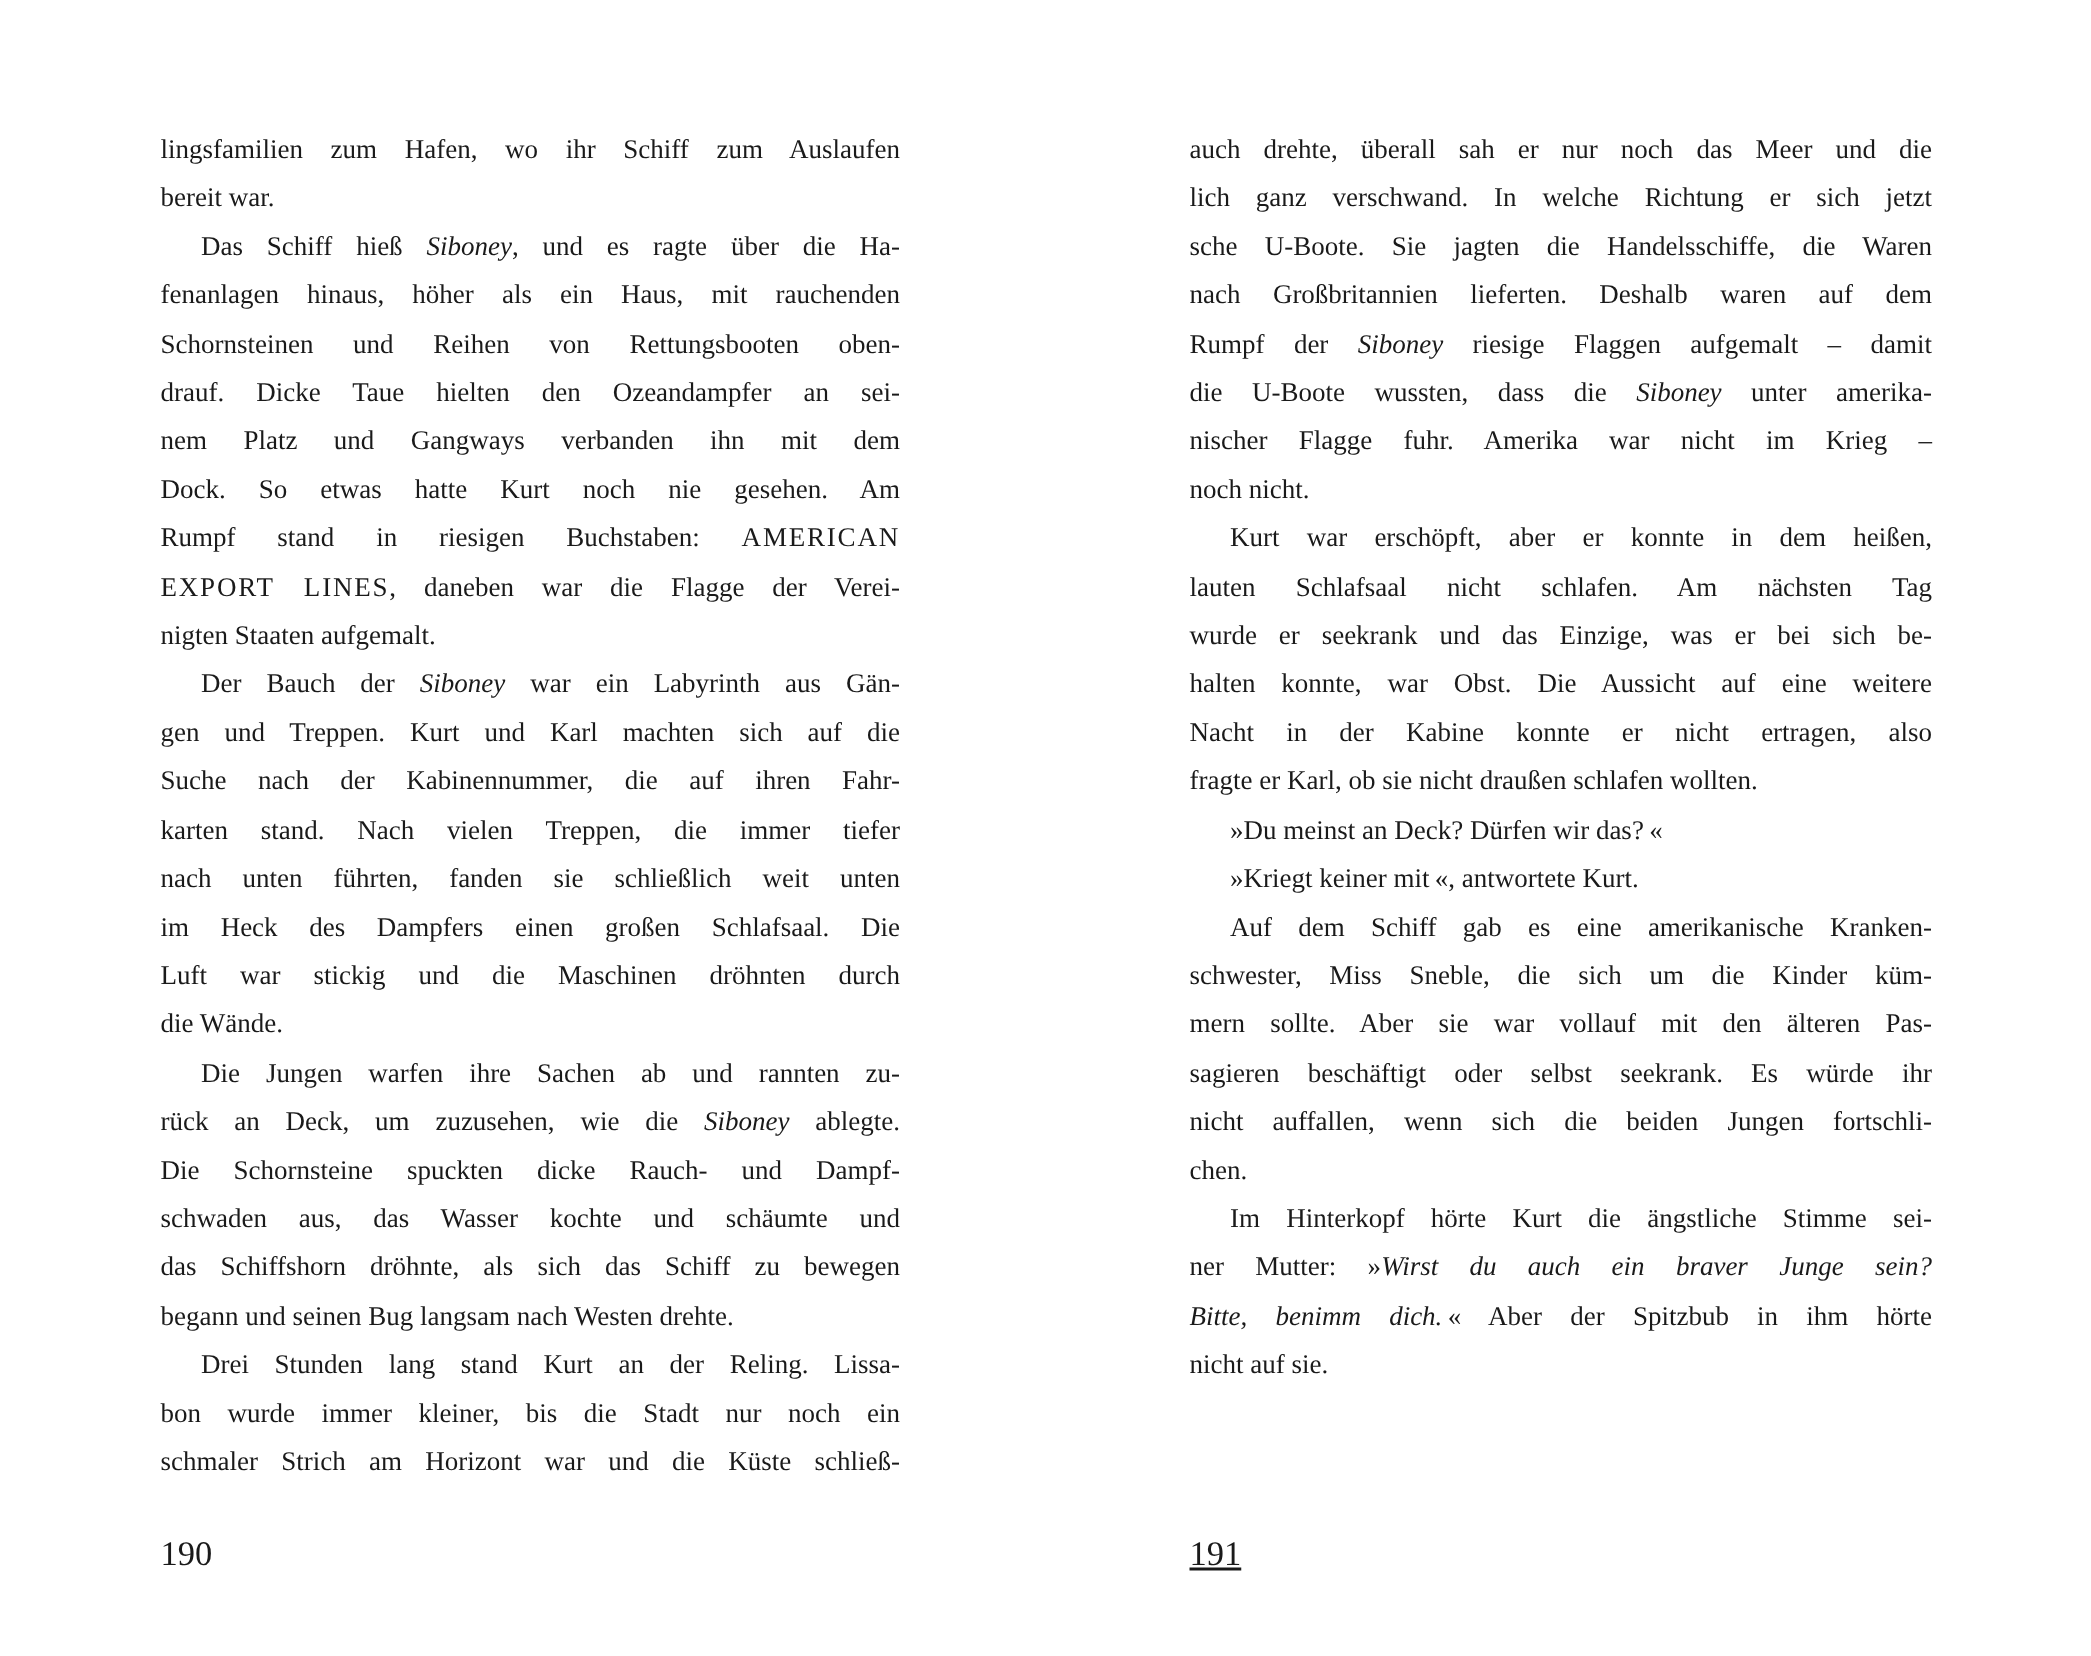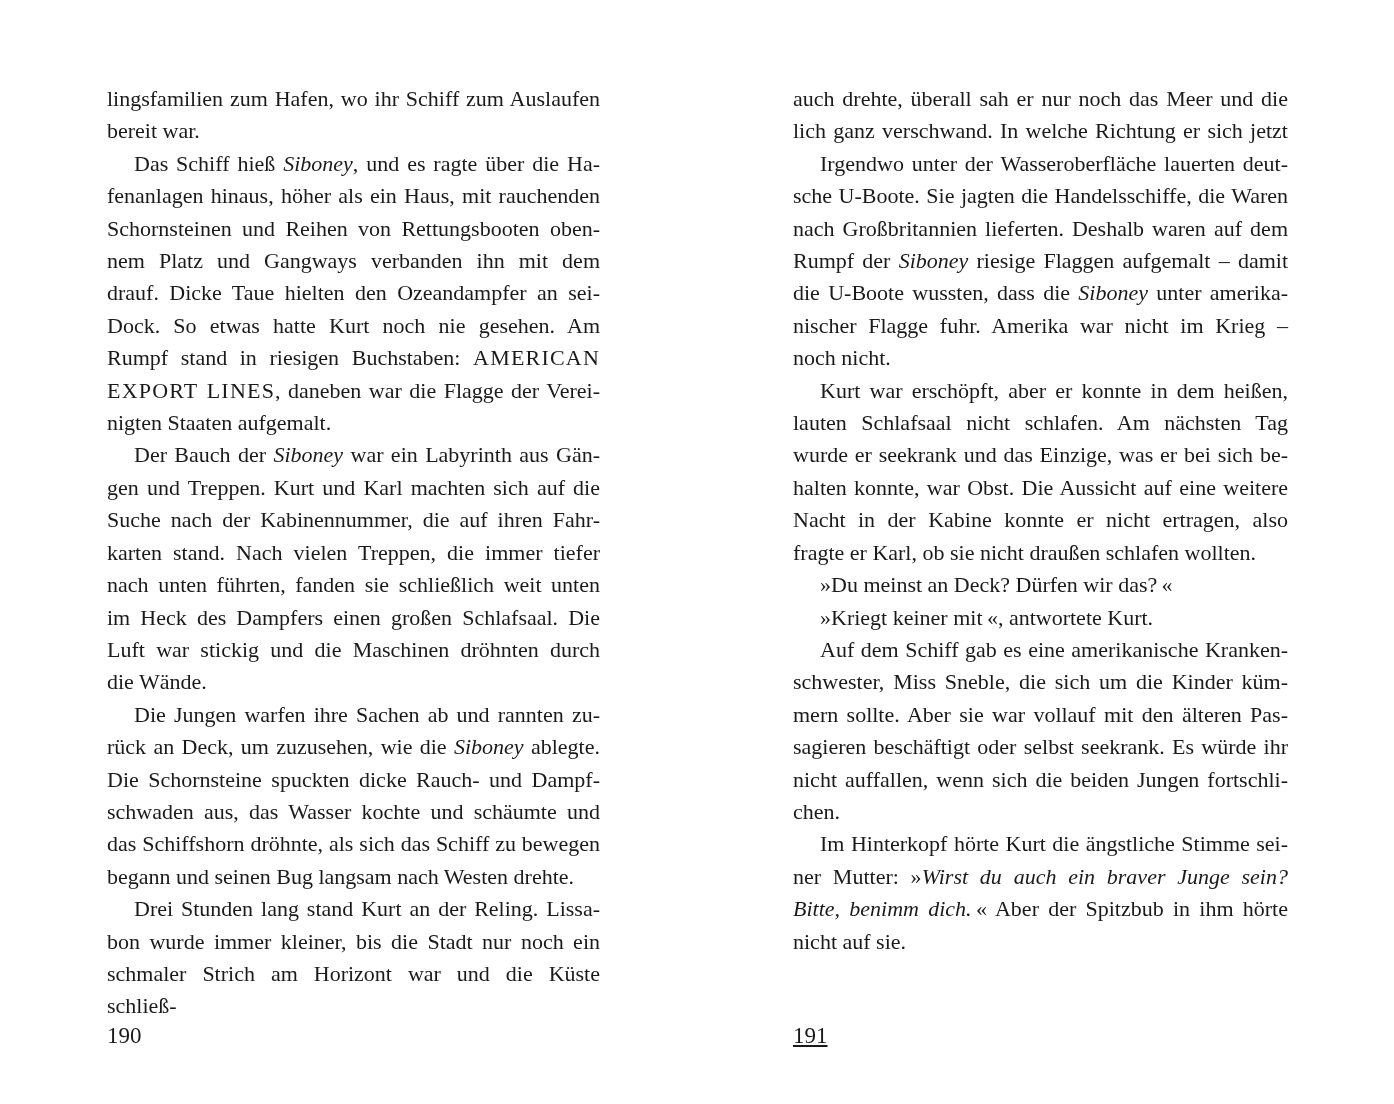--- a/index.html
+++ b/index.html
@@ -12,21 +12,21 @@
     overflow: hidden;
   }
   .spread { position: absolute; inset: 0; }
   .page { position: absolute; top: 0; height: 100%; }
   .page-left  { left: 0;     width: 697px; }
   .page-right { left: 697px; width: 697px; }
 
   .textblock {
     position: absolute;
     top: 83px;
-    font-size: 22px;
+    font-size: 18px;
     line-height: 32.4px;
   }
   .page-left  .textblock { left: 107px; width: 493px; }
   .page-right .textblock { left:  96px; width: 495px; }
 
   .line { text-align: justify; text-align-last: justify; }
   .line.end { text-align-last: left; }
   .line.indent { text-indent: 27px; }
 
   .roman  { font-style: normal; }
@@ -46,22 +46,22 @@
 <body style="--ink: #1a1a1a; --paper: #ffffff;">
 
 <div class="spread">
   <section class="page page-left">
     <div class="textblock">
         <div class="line"><span class="roman">lingsfamilien zum Hafen, wo ihr Schiff zum Auslaufen</span></div>
         <div class="line end"><span class="roman">bereit war.</span></div>
         <div class="line indent"><span class="roman">Das Schiff hieß </span><span class="italic">Siboney</span><span class="roman">, und es ragte über die Ha-</span></div>
         <div class="line"><span class="roman">fenanlagen hinaus, höher als ein Haus, mit rauchenden</span></div>
         <div class="line"><span class="roman">Schornsteinen und Reihen von Rettungsbooten oben-</span></div>
+        <div class="line"><span class="roman">drauf. Dicke Taue hielten den Ozeandampfer an sei-</span></div>
         <div class="line"><span class="roman">nem Platz und Gangways verbanden ihn mit dem</span></div>
-        <div class="line"><span class="roman">drauf. Dicke Taue hielten den Ozeandampfer an sei-</span></div>
         <div class="line"><span class="roman">Dock. So etwas hatte Kurt noch nie gesehen. Am</span></div>
         <div class="line"><span class="roman">Rumpf stand in riesigen Buchstaben: </span><span class="caps">AMERICAN</span></div>
         <div class="line"><span class="caps">EXPORT LINES</span><span class="roman">, daneben war die Flagge der Verei-</span></div>
         <div class="line end"><span class="roman">nigten Staaten aufgemalt.</span></div>
         <div class="line indent"><span class="roman">Der Bauch der </span><span class="italic">Siboney</span><span class="roman"> war ein Labyrinth aus Gän-</span></div>
         <div class="line"><span class="roman">gen und Treppen. Kurt und Karl machten sich auf die</span></div>
         <div class="line"><span class="roman">Suche nach der Kabinennummer, die auf ihren Fahr-</span></div>
         <div class="line"><span class="roman">karten stand. Nach vielen Treppen, die immer tiefer</span></div>
         <div class="line"><span class="roman">nach unten führten, fanden sie schließlich weit unten</span></div>
         <div class="line"><span class="roman">im Heck des Dampfers einen großen Schlafsaal. Die</span></div>
@@ -76,21 +76,20 @@
         <div class="line indent"><span class="roman">Drei Stunden lang stand Kurt an der Reling. Lissa-</span></div>
         <div class="line"><span class="roman">bon wurde immer kleiner, bis die Stadt nur noch ein</span></div>
         <div class="line"><span class="roman">schmaler Strich am Horizont war und die Küste schließ-</span></div>
       </div>
     <div class="pagenum">190</div>
   </section>
   <section class="page page-right">
     <div class="textblock">
         <div class="line"><span class="roman">auch drehte, überall sah er nur noch das Meer und die</span></div>
         <div class="line"><span class="roman">lich ganz verschwand. In welche Richtung er sich jetzt</span></div>
-        <div class="line indent"><span class="roman">Irgendwo unter der Wasseroberfläche lauerten deut-</span></div>
         <div class="line"><span class="roman">sche U-Boote. Sie jagten die Handelsschiffe, die Waren</span></div>
         <div class="line"><span class="roman">nach Großbritannien lieferten. Deshalb waren auf dem</span></div>
         <div class="line"><span class="roman">Rumpf der </span><span class="italic">Siboney</span><span class="roman"> riesige Flaggen aufgemalt – damit</span></div>
         <div class="line"><span class="roman">die U-Boote wussten, dass die </span><span class="italic">Siboney</span><span class="roman"> unter amerika-</span></div>
         <div class="line"><span class="roman">nischer Flagge fuhr. Amerika war nicht im Krieg –</span></div>
         <div class="line end"><span class="roman">noch nicht.</span></div>
         <div class="line indent"><span class="roman">Kurt war erschöpft, aber er konnte in dem heißen,</span></div>
         <div class="line"><span class="roman">lauten Schlafsaal nicht schlafen. Am nächsten Tag</span></div>
         <div class="line"><span class="roman">wurde er seekrank und das Einzige, was er bei sich be-</span></div>
         <div class="line"><span class="roman">halten konnte, war Obst. Die Aussicht auf eine weitere</span></div>

